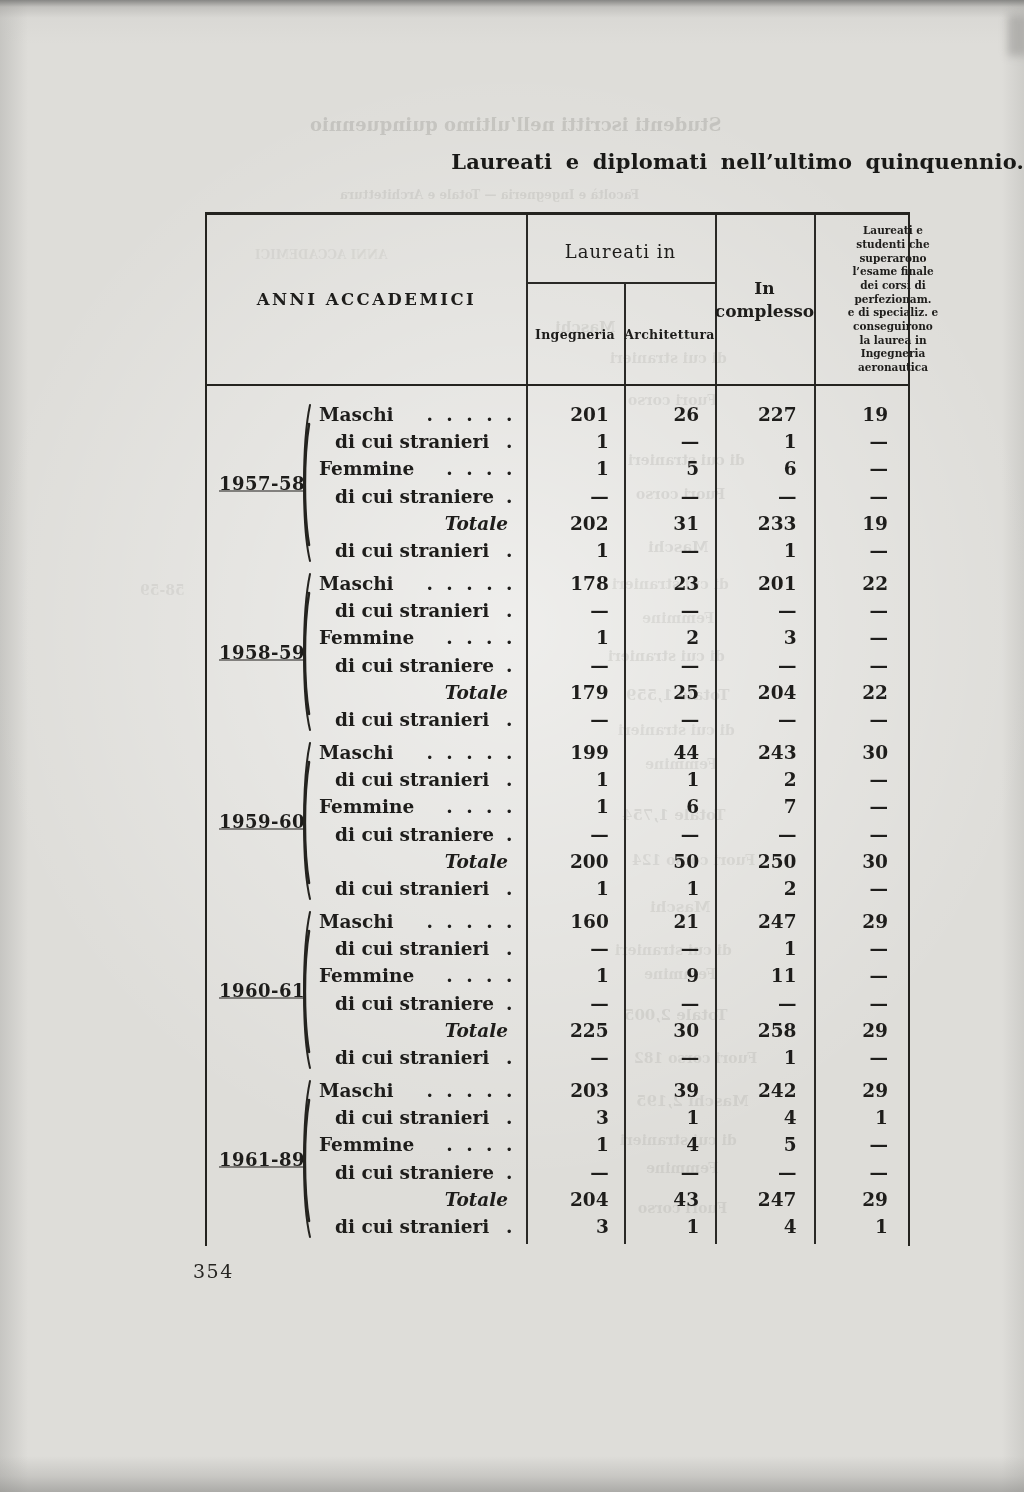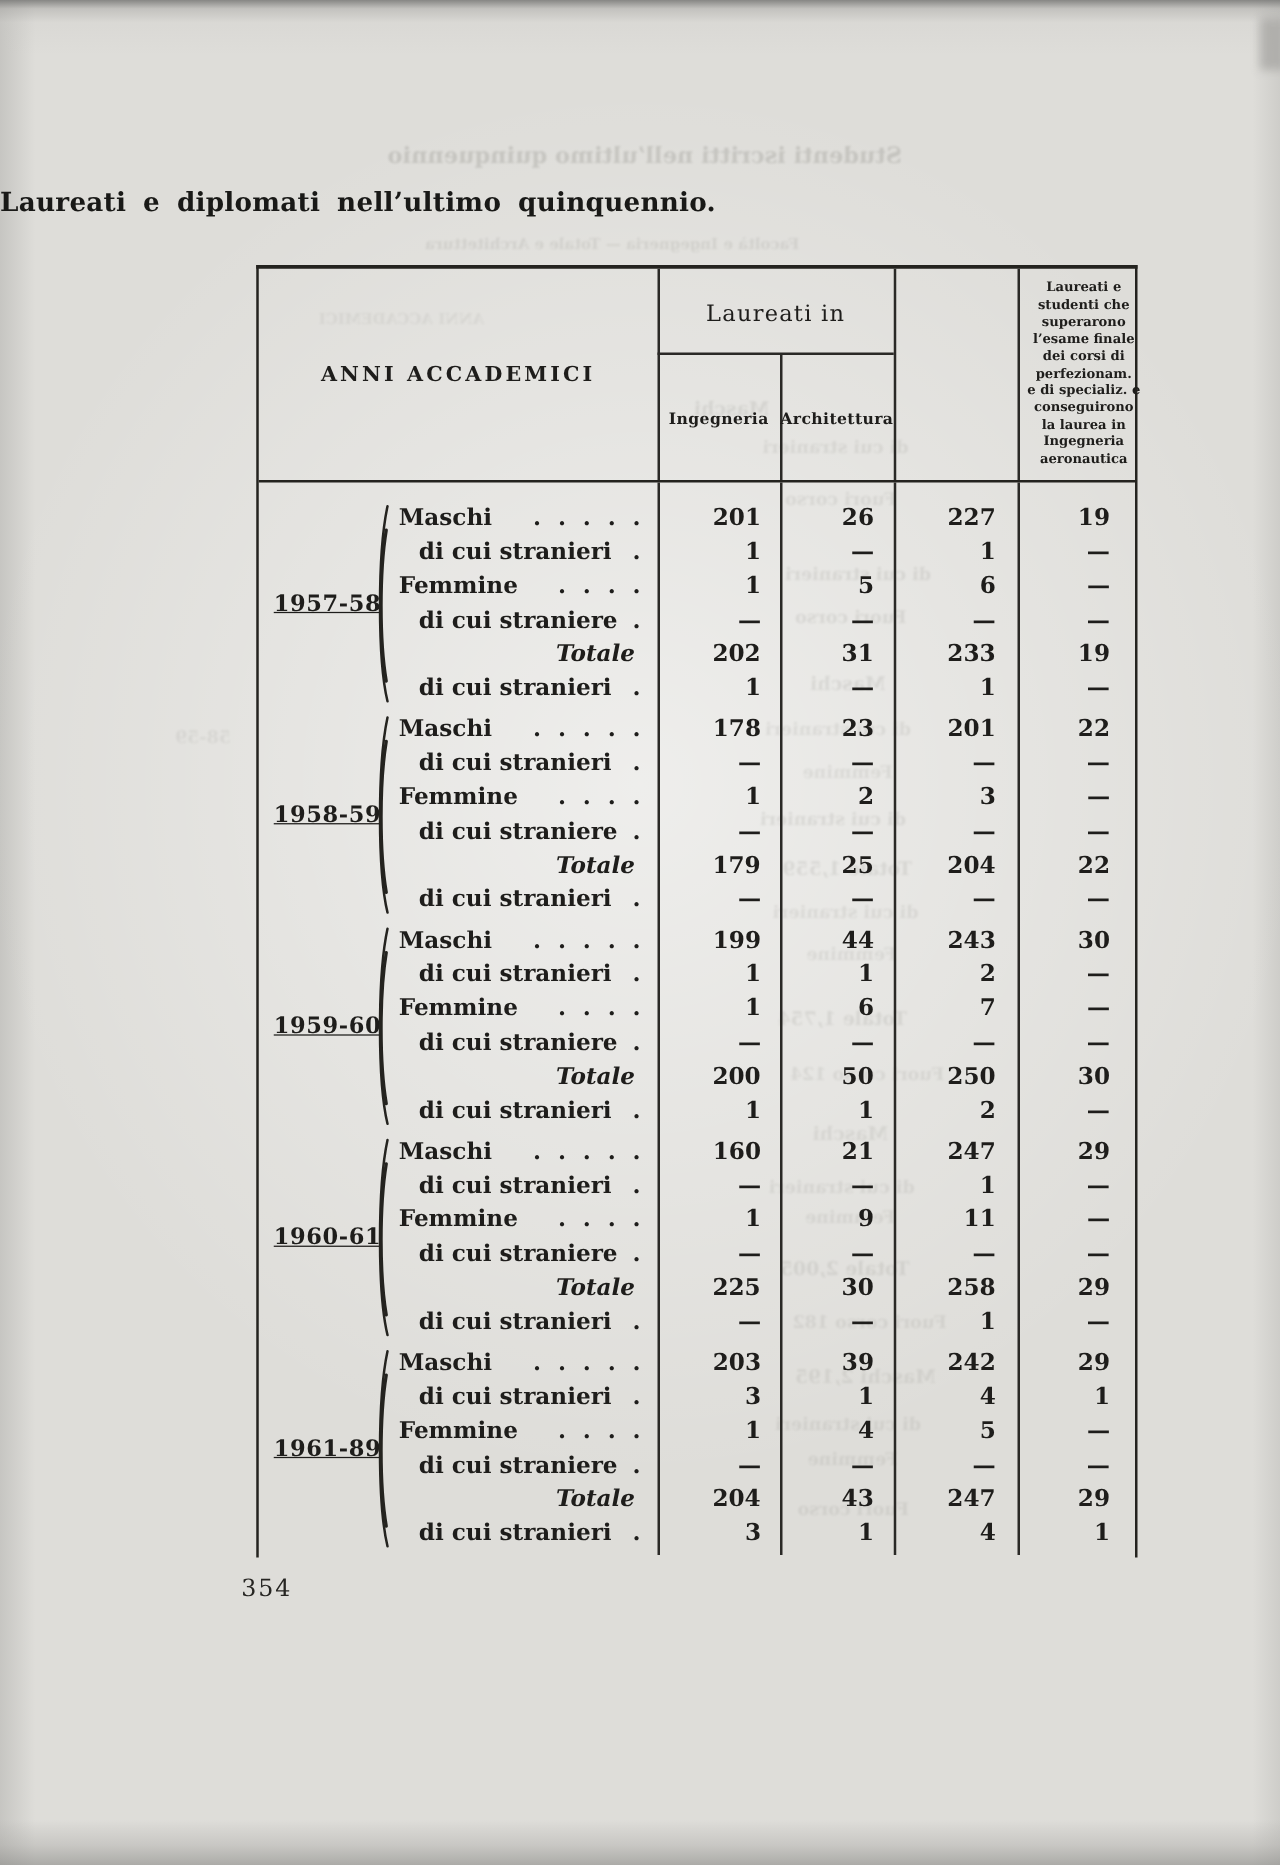--- a/index.html
+++ b/index.html
@@ -19,21 +19,21 @@
       linear-gradient(270deg, rgba(148,148,145,.22) 0px, rgba(0,0,0,0) 22px),
       radial-gradient(ellipse 70% 50% at 50% 42%, rgba(255,255,255,.5), rgba(0,0,0,0) 75%),
       #deddd9;
   }
   .corner-patch {
     position:absolute; right:-6px; top:14px; width:22px; height:42px;
     background:#a9a8a5; filter:blur(4px); opacity:.8;
   }
   .title {
     position:absolute; left:0; right:0; top:149px;
-    text-align:left; font-size:21px; font-weight:bold;
+    text-align:right; font-size:21px; font-weight:bold;
     letter-spacing:.2px; word-spacing:6px; color:#191917;
   }
   
   .stat-table {
     position:absolute; left:205px; top:212px; width:705px; height:1034px;
     border-top:3px solid #24231f;
     border-left:2px solid #24231f;
     border-right:2px solid #24231f;
   }
   .thead { position:relative; height:171px; border-bottom:2px solid #24231f; }
@@ -58,21 +58,21 @@
   }
   .h-ing  { left:319px; width:98px; }
   .h-arch { left:417px; width:91px; }
   .h-compl {
     position:absolute; left:508px; width:99px; top:0; height:100%;
     display:flex; align-items:center; justify-content:center;
     font-weight:bold; font-size:17px; line-height:1.3;
     white-space:pre-line; text-align:center;
   }
   .h-aero {
-    position:absolute; left:612px; width:96px; top:0; height:100%;
+    position:absolute; left:638px; width:96px; top:0; height:100%;
     display:flex; align-items:center; justify-content:center;
     font-weight:bold; font-size:10.5px; line-height:1.3;
     white-space:pre-line; text-align:center;
   }
   .tbody { position:relative; height:858px; padding-top:15px; }
   .tbody .vl1 { left:319px; } .tbody .vl2 { left:417px; }
   .tbody .vl3 { left:508px; } .tbody .vl4 { left:607px; }
   .group { position:relative; height:163px; margin-bottom:6px; }
   .row  { display:flex; height:27.16px; align-items:center; }
   .lbl-cell {
@@ -147,20 +147,22 @@
     <div class="thead">
       <div class="vl vl1"></div>
       <div class="vl vl2"></div>
       <div class="vl vl3"></div>
       <div class="vl vl4"></div>
       <div class="h-years">ANNI ACCADEMICI</div>
       <div class="h-laureati">Laureati in</div>
       <div class="h-rule"></div>
       <div class="h-ing">Ingegneria</div>
       <div class="h-arch">Architettura</div>
+      <div class="h-compl">In
+complesso</div>
       <div class="h-aero">Laureati e
 studenti che
 superarono
 l’esame finale
 dei corsi di
 perfezionam.
 e di specializ. e
 conseguirono
 la laurea in
 Ingegneria

